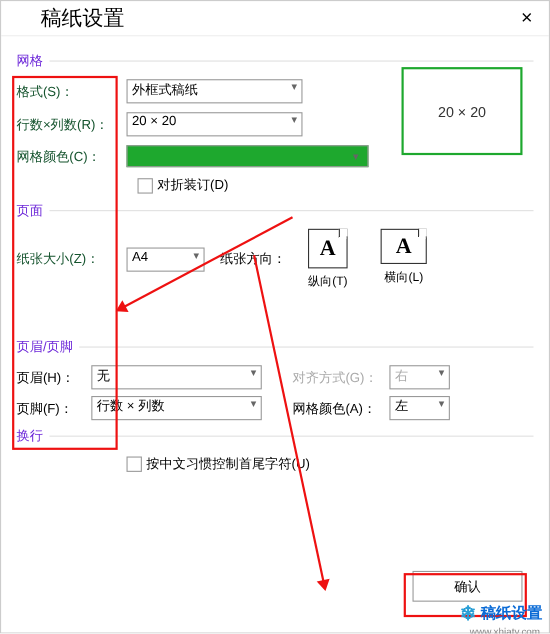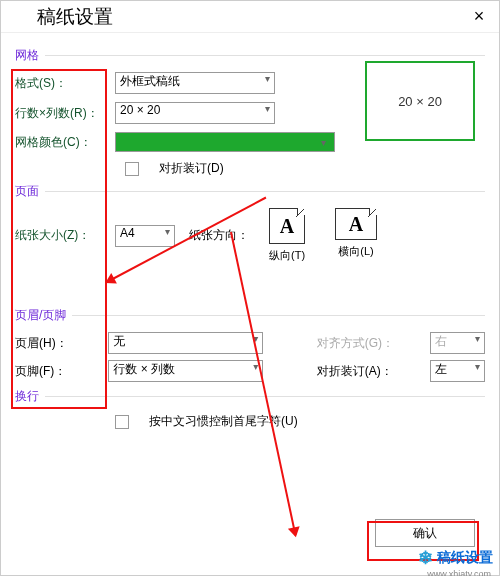--- a/index.html
+++ b/index.html
@@ -8,38 +8,38 @@
     .titlebar { height: 32px; display: flex; align-items: center; justify-content: space-between; padding: 0 8px; border-bottom: 1px solid #eee; }
     .titlebar-title { font-size: 19px; margin-left: 28px; }
     .close-btn { font-size: 18px; cursor: pointer; width: 24px; text-align: center; }
     .content { padding: 8px 14px; }
     .section-header { color: #6d28d9; font-size: 12px; margin: 6px 0 8px 0; display: flex; align-items: center; }
     .section-header .line { flex: 1; height: 1px; background: #e0e0e0; margin-left: 6px; }
     .row { display: flex; align-items: center; margin: 8px 0; }
     .label { width: 100px; font-size: 12px; color: #14532d; }
     .select { height: 22px; border: 1px solid #999; background: #fff; font-size: 12px; padding: 0 4px; }
     .select-wide { width: 160px; }
-    .select-sm { width: 60px; }
+    .select-sm { width: 71px; }
     .preview-box { position: absolute; right: 24px; top: 60px; width: 110px; height: 80px; border: 2px solid #1ea82e; display: flex; align-items: center; justify-content: center; font-size: 13px; color: #333; }
     .color-swatch { width: 220px; height: 20px; background: #1ea82e; border: 1px solid #999; }
-    .checkbox-row { display: flex; align-items: center; margin: 6px 0 6px 110px; gap: 20px; }
+    .checkbox-row { display: flex; align-items: center; margin: 6px 0 6px 110px; gap: 4px; }
     .checkbox { width: 14px; height: 14px; border: 1px solid #999; background: #fff; }
     .checkbox.checked { background: #0067c0; border-color: #0067c0; position: relative; }
     .checkbox.checked::after { content: "✓"; color: #fff; font-size: 10px; position: absolute; top: -1px; left: 1px; }
     .orient-group { display: flex; gap: 30px; margin-left: 20px; }
     .orient-item { display: flex; flex-direction: column; align-items: center; gap: 4px; }
     .orient-icon { width: 36px; height: 36px; border: 1px solid #333; background: #fff; display: flex; align-items: center; justify-content: center; font-family: "Times New Roman", serif; font-weight: bold; font-size: 20px; position: relative; }
     .orient-icon.landscape { width: 42px; height: 32px; }
     .orient-icon::after { content: ""; position: absolute; top: 0; right: 0; width: 8px; height: 8px; background: linear-gradient(135deg, transparent 50%, #333 50%, #333 52%, #fff 52%); }
     .orient-icon .fold { position: absolute; top: -1px; right: -1px; width: 8px; height: 8px; background: #fff; border-left: 1px solid #333; border-bottom: 1px solid #333; }
     .orient-label { font-size: 11px; }
     .disabled { color: #aaa; }
     .footer { position: absolute; bottom: 28px; right: 24px; }
     .btn { width: 100px; height: 28px; border: 1px solid #999; background: #fff; font-size: 12px; cursor: pointer; }
-    .hr-row { display: flex; align-items: center; margin: 6px 0; gap: 8px; justify-content: space-between; }
+    .hr-row { display: flex; align-items: center; margin: 6px 0; gap: 8px; }
     .hr-label { width: 60px; font-size: 12px; }
     .hr-select { width: 155px; height: 22px; border: 1px solid #999; background: #fff; font-size: 12px; padding: 0 4px; }
     .align-label { width: 80px; font-size: 12px; margin-left: 20px; }
     .align-select { width: 55px; height: 22px; border: 1px solid #999; background: #fff; font-size: 12px; padding: 0 4px; }
     .dd-arrow { float: right; font-size: 10px; color: #666; }
     
     .anno-v { position: absolute; left: 10px; top: 68px; width: 96px; height: 340px; border: 2px solid #e11; pointer-events: none; }
     .anno-btn { position: absolute; right: 20px; bottom: 14px; width: 112px; height: 40px; border: 2px solid #e11; pointer-events: none; }
     .arrow1 { position: absolute; left: 106px; top: 280px; width: 180px; height: 2px; background: #e11; transform-origin: left center; transform: rotate(-28deg); pointer-events: none; }
     .arrow1::before { content: ""; position: absolute; left: -2px; top: -5px; width: 0; height: 0; border-right: 10px solid #e11; border-top: 6px solid transparent; border-bottom: 6px solid transparent; }
@@ -140,21 +140,21 @@
         <span class="dd-arrow">▾</span>
       </div>
     </div>
 
     <div class="hr-row">
       <span class="hr-label">页脚(F)：</span>
       <div class="hr-select">
         <span>行数 × 列数</span>
         <span class="dd-arrow">▾</span>
       </div>
-      <span class="align-label">对折装订(A)：</span>
+      <span class="align-label">网格颜色(A)：</span>
       <div class="align-select">
         <span>左</span>
         <span class="dd-arrow">▾</span>
       </div>
     </div>
 
     <div class="section-header">
       <span>换行</span>
       <span class="line"></span>
     </div>

